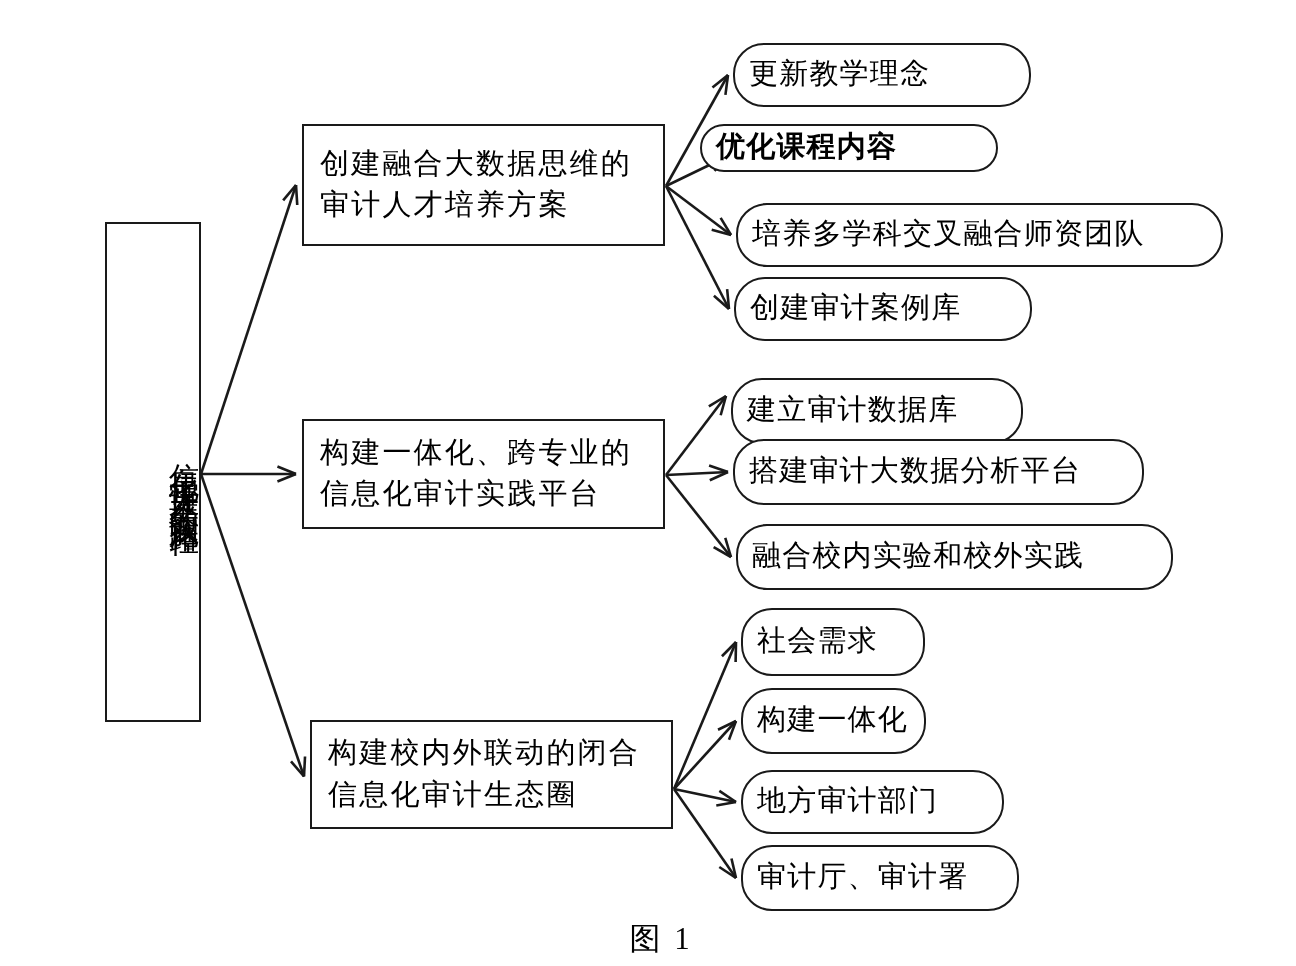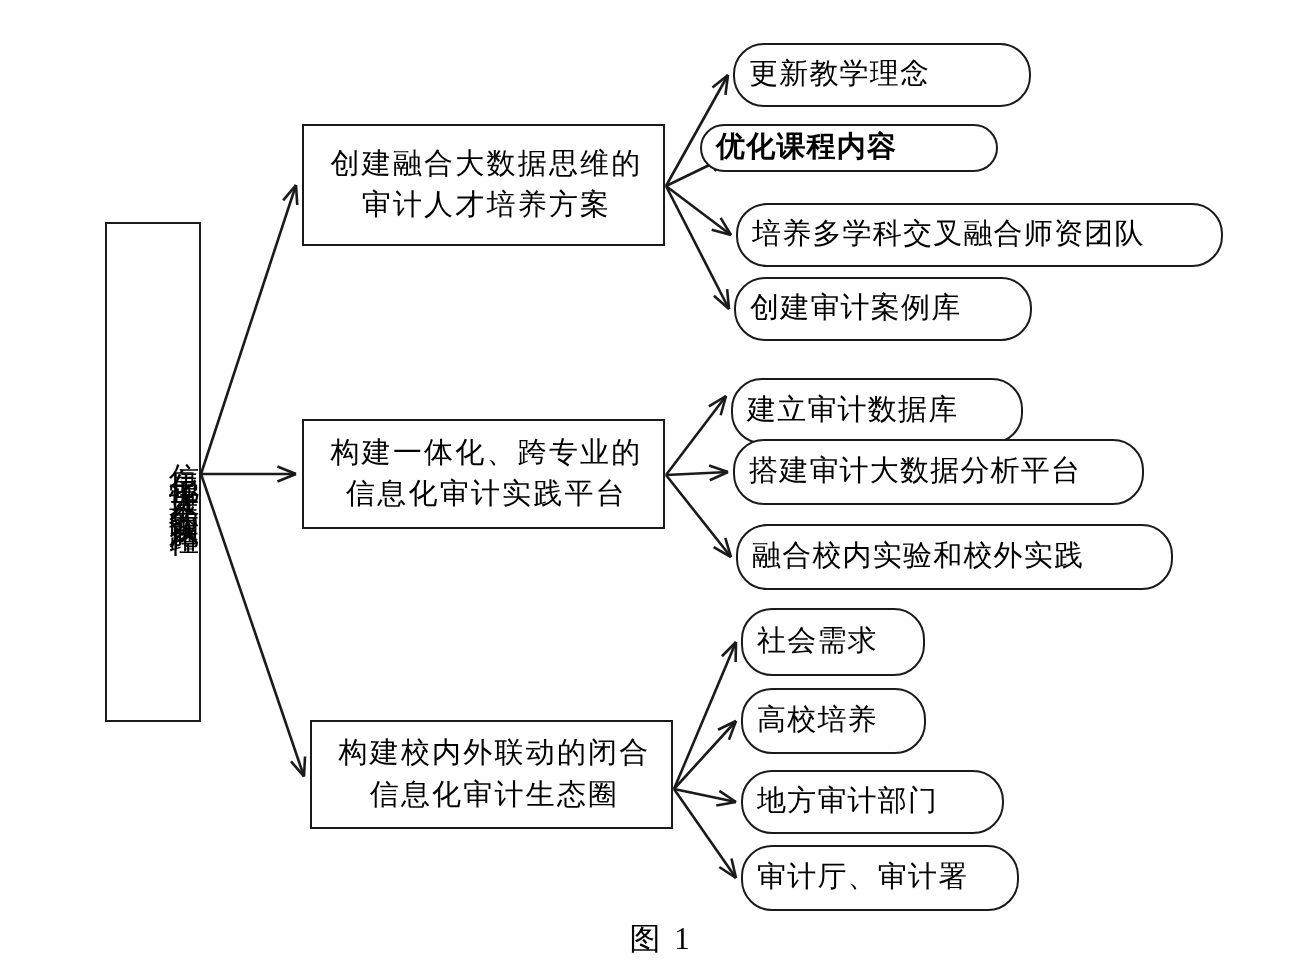--- a/index.html
+++ b/index.html
@@ -46,21 +46,21 @@
     padding-top: 4px;
     font-size: 30px;
     letter-spacing: 5px;
     line-height: 1;
   }
   .node-mid {
     padding: 6px 10px 8px 16px;
     font-size: 29px;
     letter-spacing: 2.2px;
     line-height: 1.42;
-    text-align: center;
+    text-align: left;
   }
   .node-leaf {
     padding: 2px 8px 4px 14px;
     font-size: 29px;
     letter-spacing: 1.2px;
     white-space: nowrap;
     border-radius: 31px;
   }
   .caption {
     position: absolute;
@@ -156,20 +156,20 @@
       <div class="node node-leaf" style="left: 733px; top: 43px; width: 298px; height: 64px;">更新教学理念</div>
       <div class="node node-leaf" style="left: 700px; top: 124px; width: 298px; height: 48px; font-weight: bold;">优化课程内容</div>
       <div class="node node-leaf" style="left: 736px; top: 203px; width: 487px; height: 64px;">培养多学科交叉融合师资团队</div>
       <div class="node node-leaf" style="left: 734px; top: 277px; width: 298px; height: 64px;">创建审计案例库</div>
       <div class="node node-mid" style="left: 302px; top: 419px; width: 363px; height: 110px;">构建一体化、跨专业的信息化审计实践平台</div>
       <div class="node node-leaf" style="left: 731px; top: 378px; width: 292px; height: 66px;">建立审计数据库</div>
       <div class="node node-leaf" style="left: 733px; top: 439px; width: 411px; height: 66px;">搭建审计大数据分析平台</div>
       <div class="node node-leaf" style="left: 736px; top: 524px; width: 437px; height: 66px;">融合校内实验和校外实践</div>
       <div class="node node-mid" style="left: 310px; top: 720px; width: 363px; height: 109px;">构建校内外联动的闭合信息化审计生态圈</div>
       <div class="node node-leaf" style="left: 741px; top: 608px; width: 184px; height: 68px;">社会需求</div>
-      <div class="node node-leaf" style="left: 741px; top: 688px; width: 185px; height: 66px;">高校培养</div>
+      <div class="node node-leaf" style="left: 741px; top: 688px; width: 185px; height: 66px;">构建一体化</div>
       <div class="node node-leaf" style="left: 741px; top: 770px; width: 263px; height: 64px;">地方审计部门</div>
       <div class="node node-leaf" style="left: 741px; top: 845px; width: 278px; height: 66px;">审计厅、审计署</div>
     </div>
 
   <div class="caption" style="top: 918px; margin-left: 13px;">图 1</div>
 
 </div>
 
 </body></html>

